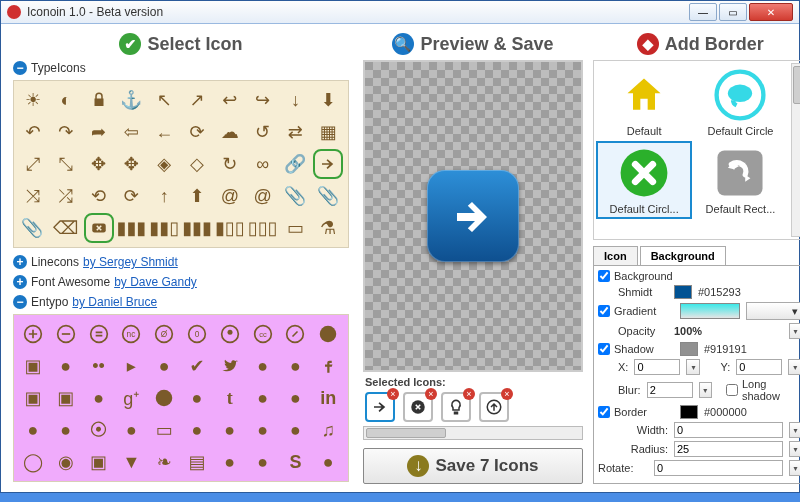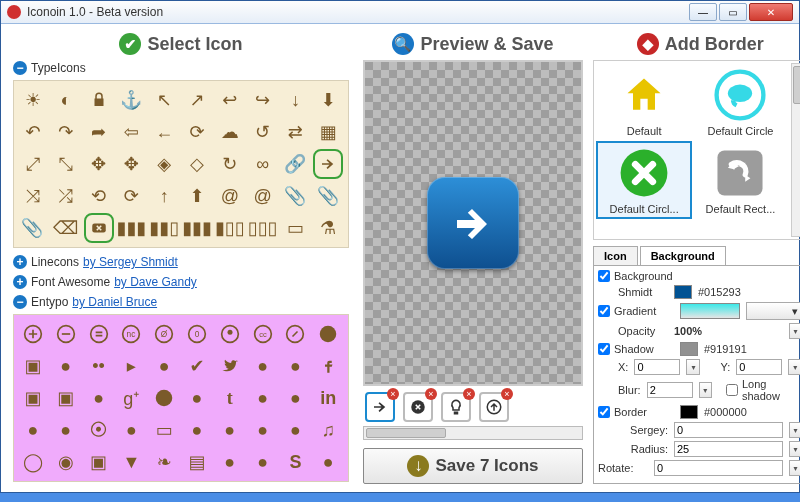--- a/index.html
+++ b/index.html
@@ -317,20 +317,21 @@
         <span class="hdr-ico search">🔍</span>
         <span>Preview &amp; Save</span>
       </div>
       <div class="checker">
         <div class="preview-icon">
           <svg viewBox="0 0 24 24">
               <path d="M4 10.5h9l-3.6-3.6L11.5 5 19 12.5 11.5 20l-2.1-1.9L13 14.5H4z"></path>
             </svg>
         </div>
       </div>
+      <div class="sel-label">Selected Icons:</div>
       <div class="sel-strip">
         <div class="sel-thumb active">
             <svg viewBox="0 0 24 24">
               <path d="M4 11h10l-4-4 1.5-1.5L19 12l-7.5 6.5L10 17l4-4H4z"></path>
             </svg>
             <span class="x">×</span>
           </div>
         <div class="sel-thumb">
             <svg viewBox="0 0 24 24">
               <circle cx="12" cy="12" r="9"></circle>
@@ -468,21 +469,21 @@
         </div>
         <div class="prow">
             <label>
               <input type="checkbox" class="cbox" checked="" style="">
               <span>Border</span>
             </label>
           <span class="swatch" style="background:#000"></span>
           <span>#000000</span>
         </div>
         <div class="prow indent" style="justify-content:flex-start">
-          <span style="min-width:50px;text-align:right">Sergey:</span>
+          <span style="min-width:50px;text-align:right">Width:</span>
           <input class="numin" style="flex: 1 1 0%;" value="0">
             <span class="spin">▾</span>
         </div>
         <div class="prow indent">
           <span style="min-width:50px;text-align:right">Radius:</span>
           <input class="numin" style="flex: 1 1 0%;" value="25">
             <span class="spin">▾</span>
         </div>
         <div class="prow">
           <span style="min-width:50px">Rotate:</span>

